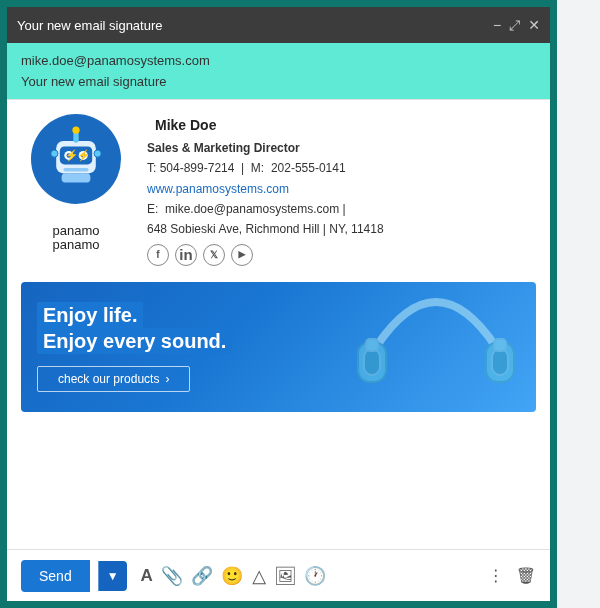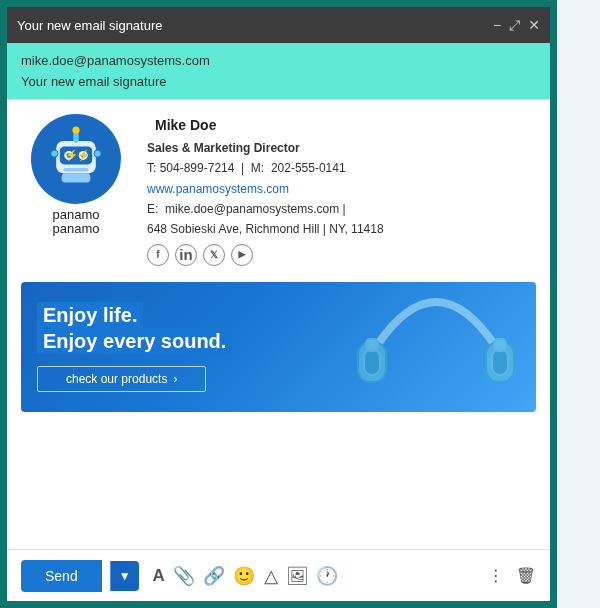--- a/index.html
+++ b/index.html
@@ -36,21 +36,21 @@
     .sig-logo { display: flex; flex-direction: column; align-items: center; width: 110px; flex-shrink: 0; }
     .sig-logo-img {
       width: 90px; height: 90px;
       background: #1a6bbf;
       border-radius: 50%;
       display: flex; align-items: center; justify-content: center;
       overflow: hidden;
       margin-bottom: 4px;
     }
     .robot-svg { width: 72px; height: 72px; }
-    .sig-logo-text { font-size: 15px; font-weight: bold; color: #222; line-height: 1.1; }
+    .sig-logo-text { font-size: 15px; font-weight: bold; color: #222; line-height: 1.1; margin-top: 16px; }
     .sig-logo-text span { font-weight: normal; font-size: 13px; display: block; }
 
     .sig-info { font-size: 12px; color: #333; line-height: 1.7; }
     .sig-name { font-size: 14px; font-weight: bold; color: #222; margin-left: 8px; }
     .sig-title { font-weight: bold; color: #333; }
     .sig-link { color: #1a6bbf; text-decoration: none; }
     .sig-social { display: flex; gap: 6px; margin-top: 4px; }
     .social-icon {
       width: 22px; height: 22px;
       border-radius: 50%;
@@ -75,21 +75,21 @@
     .banner-text { z-index: 2; }
     .banner-headline { font-size: 20px; font-weight: bold; color: #fff; line-height: 1.3; margin-bottom: 12px; }
     .banner-headline span {
       background: #1976d2;
       padding: 2px 6px;
     }
     .banner-btn {
       border: 1.5px solid rgba(255,255,255,0.7);
       color: #fff;
       background: transparent;
-      padding: 5px 28px;
+      padding: 5px 20px;
       font-size: 12px;
       cursor: pointer;
       display: flex; align-items: center; gap: 6px;
       border-radius: 2px;
     }
     .banner-img {
       position: absolute; right: -10px; top: 0; bottom: 0;
       width: 220px;
       display: flex; align-items: center; justify-content: center;
       opacity: 0.85;
@@ -105,21 +105,21 @@
       border-top: 1px solid #e0e0e0;
       background: #fff;
       flex-shrink: 0;
       height: 52px;
     }
     .bottom-left { display: flex; align-items: center; gap: 8px; }
     .send-btn {
       background: #1976d2;
       color: #fff;
       border: none;
-      padding: 8px 24px;
+      padding: 8px 18px;
       font-size: 14px;
       font-weight: 500;
       border-radius: 4px 0 0 4px;
       cursor: pointer;
     }
     .send-arrow {
       background: #1565c0;
       color: #fff;
       border: none;
       padding: 8px 8px;

